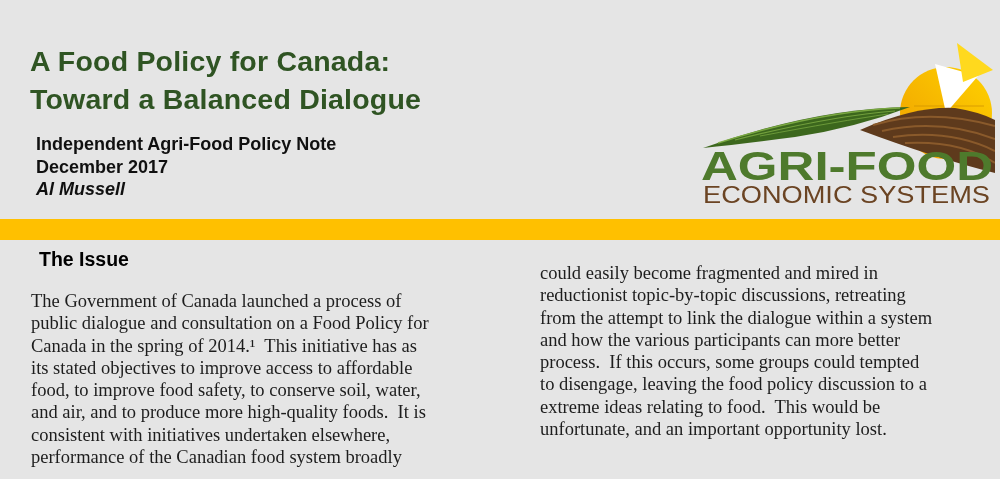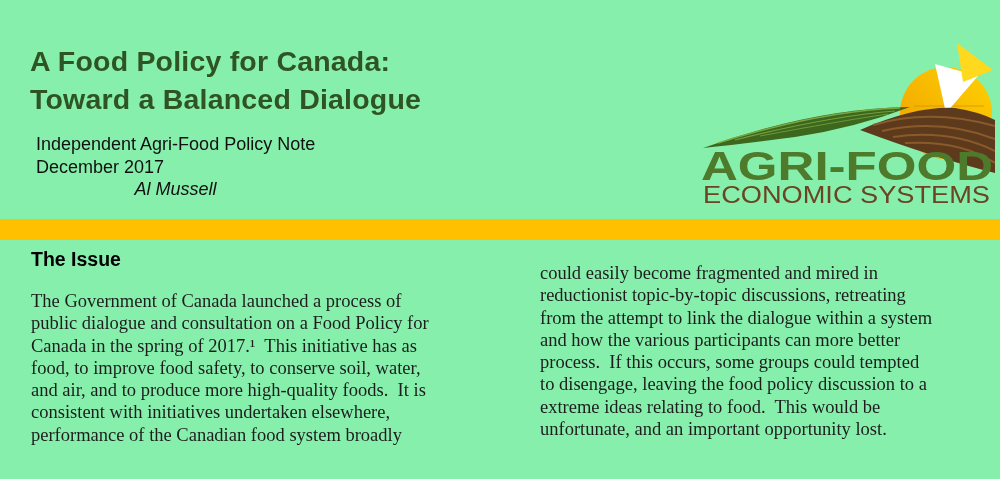--- a/index.html
+++ b/index.html
@@ -1,31 +1,31 @@
 <!DOCTYPE html>
 <html><head>
 <meta charset="utf-8">
 <style>
   html,body{margin:0;padding:0;background:#ffffff;}
   .page{
-    position:relative;width:1000px;height:479px;overflow:hidden;background:#86efac;
+    position:relative;width:1000px;height:479px;overflow:hidden;background:#e5e5e5;
     font-family:"Liberation Sans","DejaVu Sans",sans-serif;
   }
   .title{
     position:absolute;left:30px;top:43px;
     font-size:28.5px;line-height:37.5px;font-weight:bold;letter-spacing:0.2px;
   }
   .meta{
     position:absolute;left:36px;top:133px;
-    font-size:18px;line-height:22.5px;font-weight:normal;color:#101010;
+    font-size:18px;line-height:22.5px;font-weight:bold;color:#101010;
   }
-  .meta .author{font-style:italic;text-align:center;}
+  .meta .author{font-style:italic;}
   .gold-bar{position:absolute;left:0;top:219px;width:1000px;height:21px;}
   .section-heading{
-    position:absolute;left:31px;top:248px;
+    position:absolute;left:39px;top:248px;
     font-size:19.5px;font-weight:bold;color:#000000;
   }
   .col{
     position:absolute;
     font-family:"Liberation Serif","DejaVu Serif",serif;
     font-size:18.5px;line-height:22.3px;color:#1d1d1d;
   }
   .col .ln{white-space:pre;}
   .col-left{left:31px;top:290px;width:465px;}
   .col-right{left:528px;top:262px;width:462px;margin-left:12px;}
@@ -82,21 +82,22 @@
     <text x="3" y="163" font-size="24" font-family="Liberation Sans, DejaVu Sans, sans-serif" textLength="287" lengthAdjust="spacingAndGlyphs" style="fill: rgb(107, 68, 35);">ECONOMIC SYSTEMS</text>
   </svg>
 
   <div class="gold-bar" style="background-color: rgb(255, 192, 0);"></div>
 
   <div class="section-heading">The Issue</div>
 
   <div class="col col-left">
     <div class="ln">The Government of Canada launched a process of</div>
     <div class="ln">public dialogue and consultation on a Food Policy for</div>
-    <div class="ln">Canada in the spring of 2017.¹  This initiative has as</div>
+    <div class="ln">Canada in the spring of 2014.¹  This initiative has as</div>
+    <div class="ln">its stated objectives to improve access to affordable</div>
     <div class="ln">food, to improve food safety, to conserve soil, water,</div>
     <div class="ln">and air, and to produce more high-quality foods.  It is</div>
     <div class="ln">consistent with initiatives undertaken elsewhere,</div>
     <div class="ln">performance of the Canadian food system broadly</div>
   </div>
 
   <div class="col col-right">
     <div class="ln">could easily become fragmented and mired in</div>
     <div class="ln">reductionist topic-by-topic discussions, retreating</div>
     <div class="ln">from the attempt to link the dialogue within a system</div>

